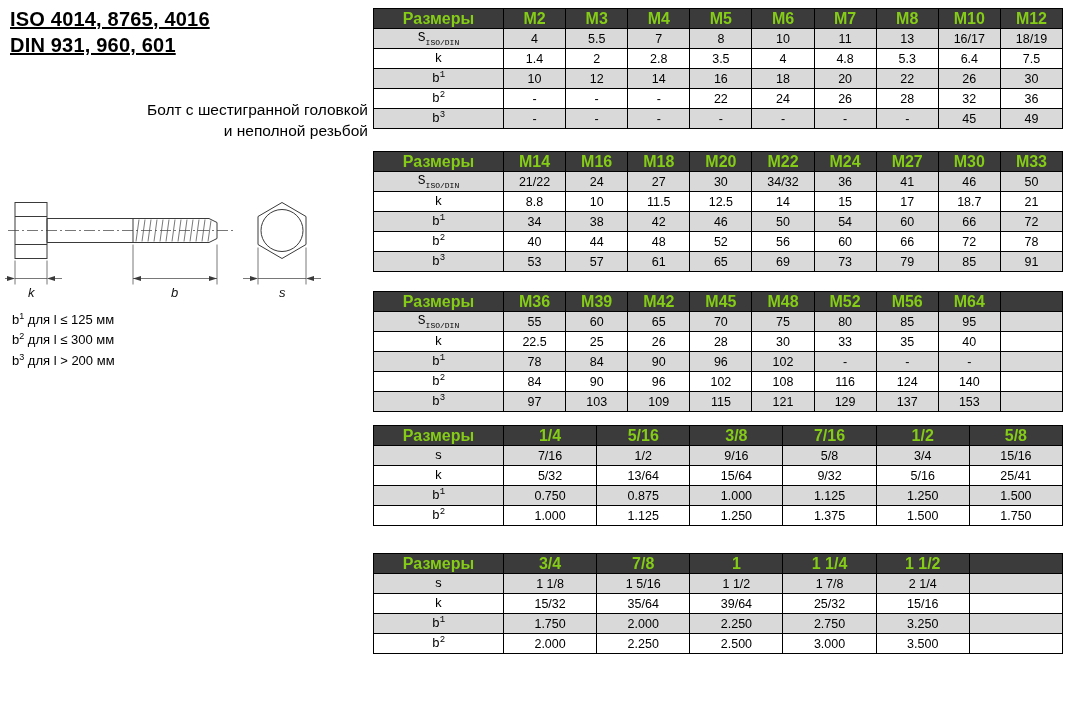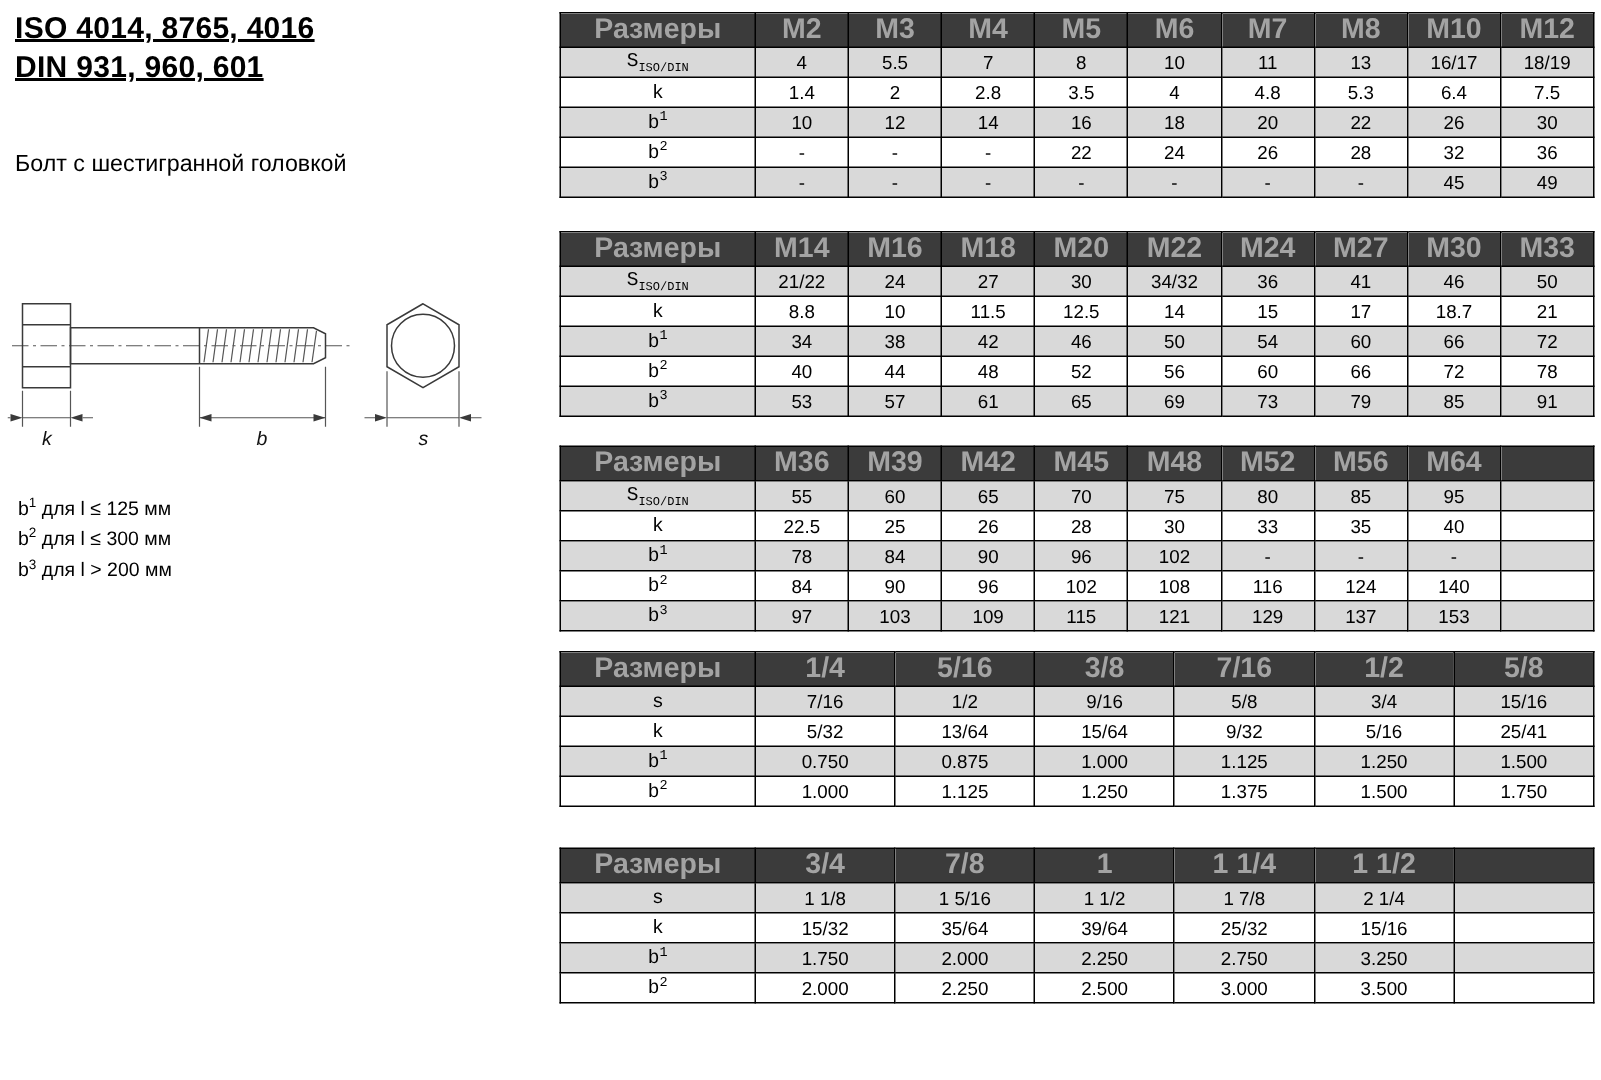--- a/index.html
+++ b/index.html
@@ -7,40 +7,40 @@
   body {
     width: 1067px; height: 720px;
     position: relative; overflow: hidden;
     font-family: "Liberation Sans", sans-serif;
     color: #000;
   }
 
   
   .left-panel { position: absolute; left: 10px; top: 6px; width: 358px; }
   .doc-title { font-size: 20px; font-weight: bold; line-height: 1.32; letter-spacing: .2px; text-decoration: underline; }
-  .doc-subtitle { margin-top: 40px; font-size: 15.5px; line-height: 1.4; }
+  .doc-subtitle { margin-top: 40px; font-size: 15.5px; line-height: 1.4; text-align: right; }
   .drawing-wrap { position: absolute; left: 5px; top: 188px; width: 335px; height: 120px; }
-  .notes { position: absolute; left: 12px; top: 329px; font-size: 13px; line-height: 1.55; }
+  .notes { position: absolute; left: 12px; top: 310px; font-size: 13px; line-height: 1.55; }
   .notes sup { font-size: 9px; }
 
   
   .tables-column { position: absolute; left: 373px; top: 8px; width: 690px; }
   table.dim-table {
     border-collapse: collapse; table-layout: fixed; width: 690px;
     font-size: 12.5px;
   }
   table.dim-table col.label-col { width: 130px; }
   table.dim-table th, table.dim-table td {
     border: 1px solid #000;
     text-align: center; vertical-align: middle;
     height: 20px; padding: 0 2px;
     overflow: hidden; white-space: nowrap;
   }
   table.dim-table thead th {
-    background: #3b3b3b; color: #a3a3a3; font-weight: bold; font-size: 19px;
+    background: #3b3b3b; color: #84cc16; font-weight: bold; font-size: 16px;
   }
   table.dim-table tbody tr:nth-child(odd)  { background: #d9d9d9; }
   table.dim-table tbody tr:nth-child(even) { background: #ffffff; }
   table.dim-table td.row-label { font-size: 13px; font-family: Liberation Mono, monospace; }
   table.dim-table td.row-label sub { font-size: 8px; }
   table.dim-table td.row-label sup { font-size: 9px; }
 
   .t1 { margin-bottom: 22px; }
   .t2 { margin-bottom: 19px; }
   .t3 { margin-bottom: 13px; }
@@ -57,20 +57,21 @@
 </head>
 <body>
 
 <div class="left-panel">
   <div class="doc-title">
     <div>ISO 4014, 8765, 4016</div>
     <div>DIN 931, 960, 601</div>
   </div>
   <div class="doc-subtitle">
     <div>Болт с шестигранной головкой</div>
+    <div>и неполной резьбой</div>
   </div>
 </div>
 
 <div class="drawing-wrap">
   <svg width="335" height="120" viewBox="0 0 335 115" xmlns="http://www.w3.org/2000/svg">
 
     <line class="drw-thin" x1="3" y1="40" x2="230" y2="40" stroke-dasharray="11 3 2 3"></line>
 
     <g>
       <rect class="drw" x="10" y="12" width="32" height="56"></rect>

